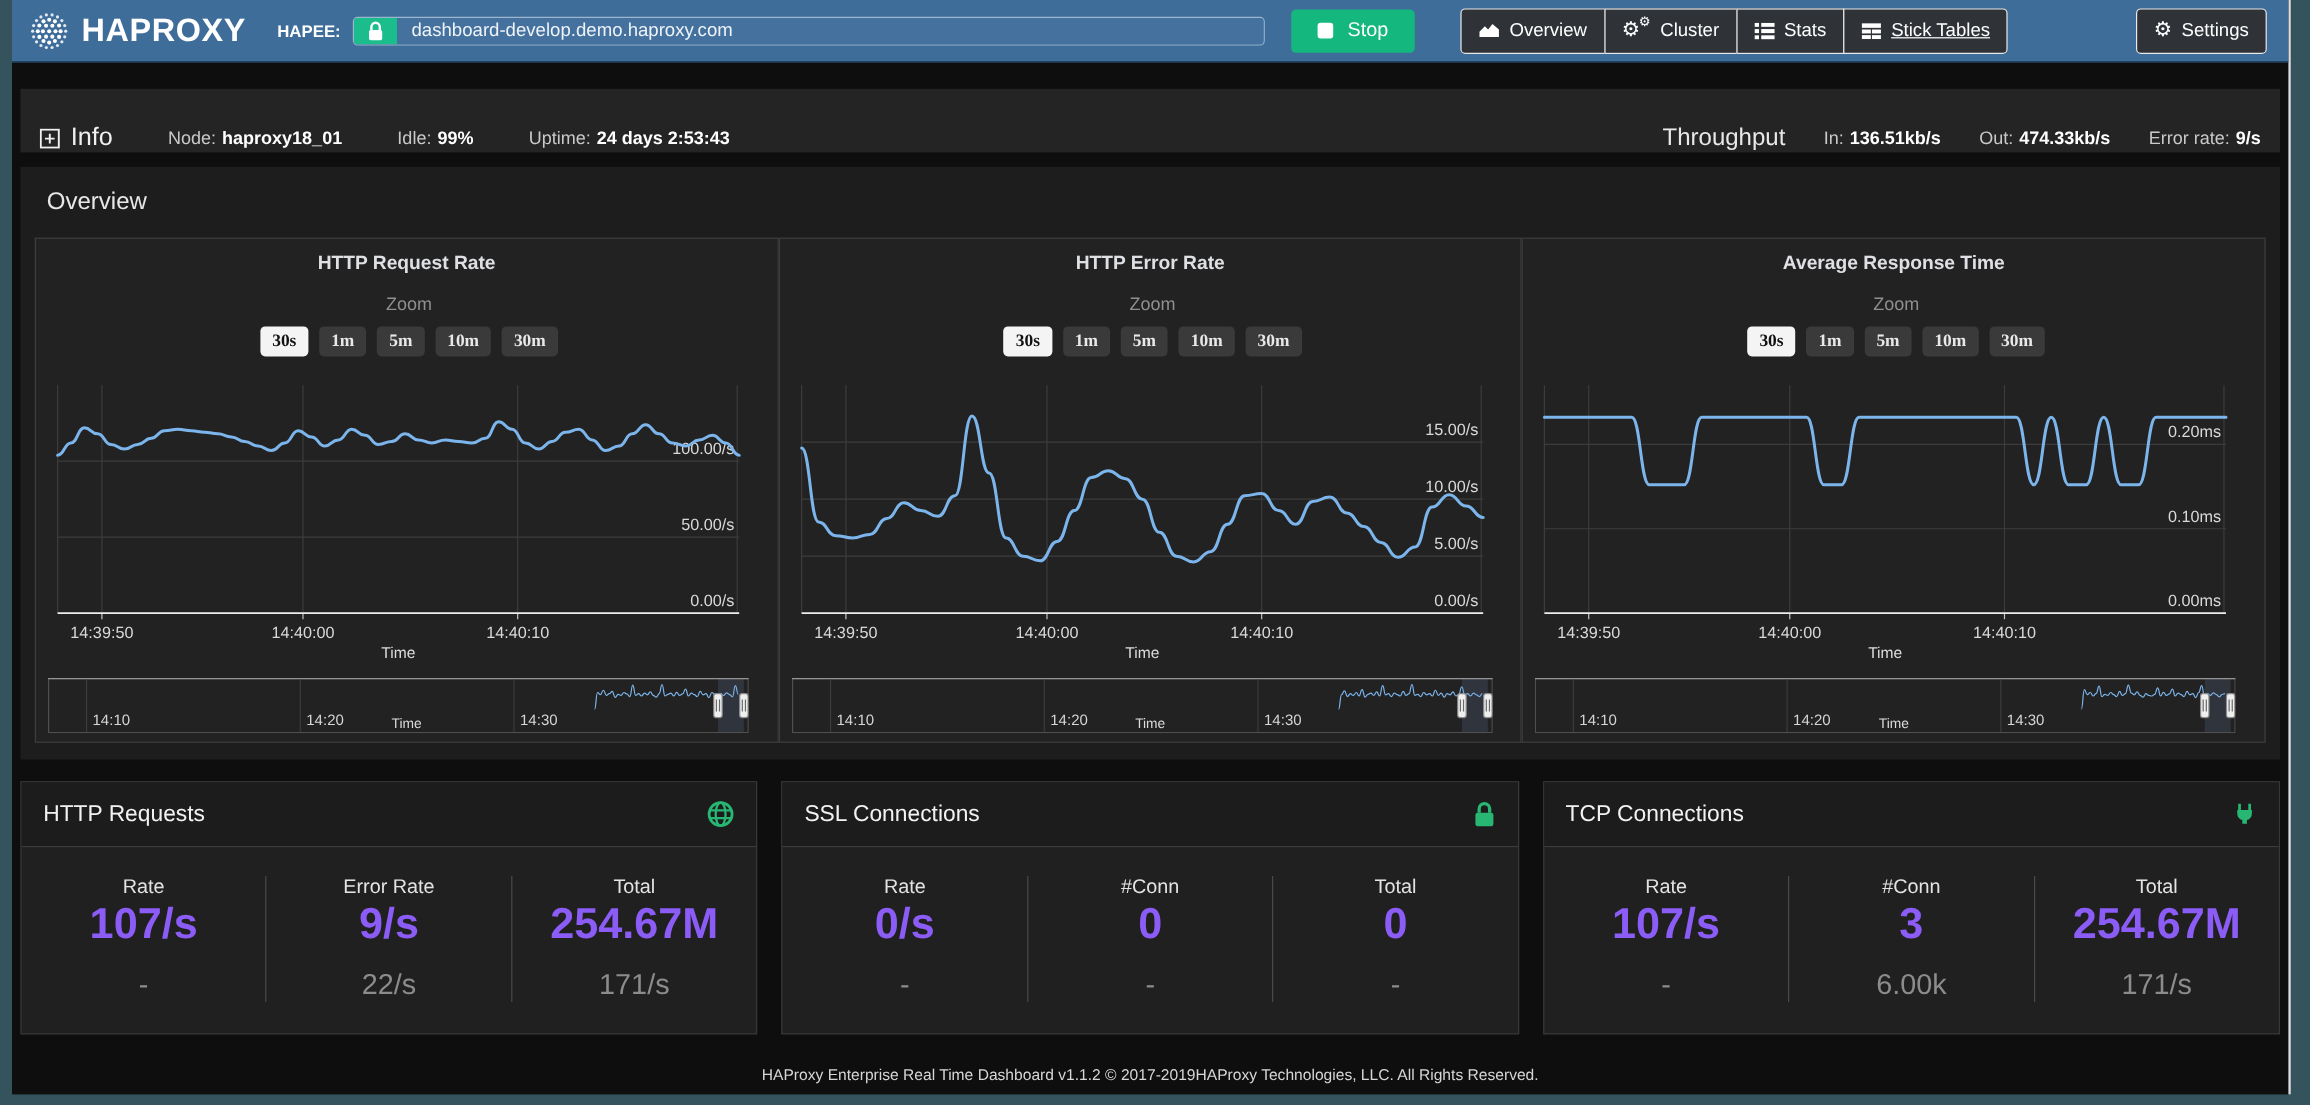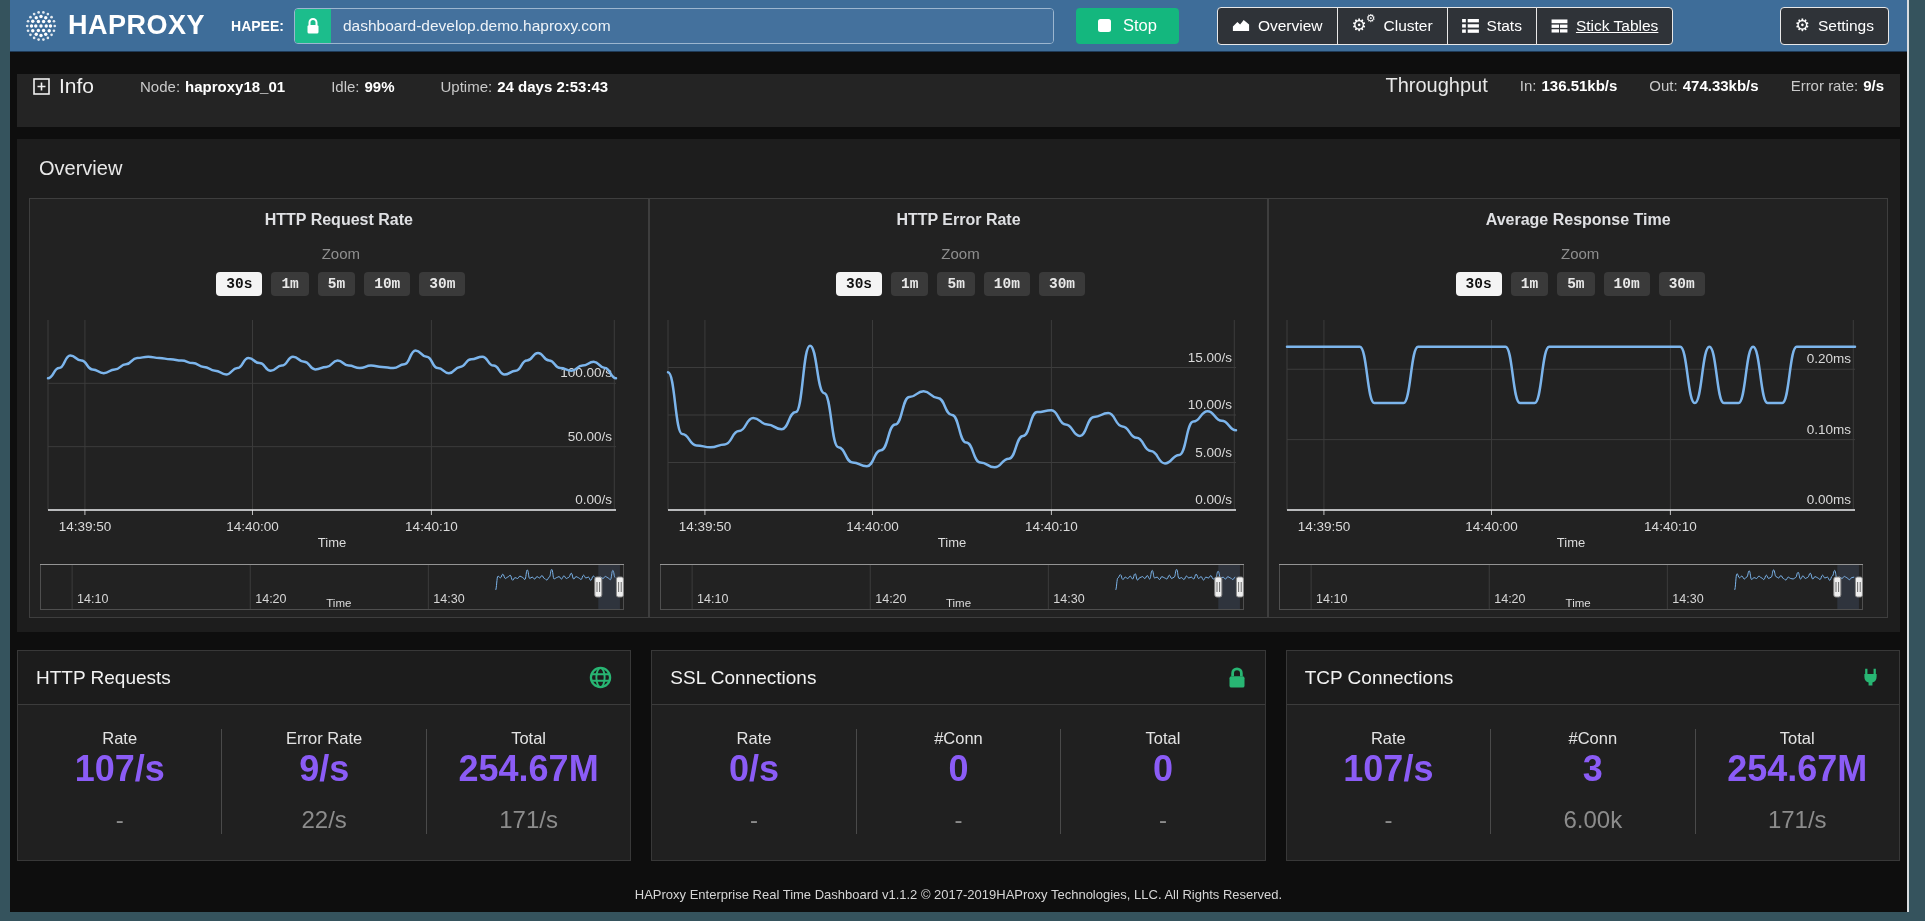--- a/index.html
+++ b/index.html
@@ -7,21 +7,21 @@
   body { background:#35535d; font-family:"Liberation Sans", sans-serif; position:relative; }
   .page { position:absolute; left:10px; right:16px; top:0; bottom:9px; background:#0e0e0e;
           border-right:2px solid #d9dde0; overflow:hidden; }
 
   
   .navbar { height:52px; background:#3e6d99; border-bottom:1px solid #1f3a57;
             display:flex; align-items:center; padding:0 18px 0 12px; }
   .brand { display:flex; align-items:center; gap:8px; }
   .brand-text { color:#fff; font-size:27px; font-weight:bold; letter-spacing:.5px; }
   .hapee { color:#fff; font-size:14px; font-weight:bold; margin-left:26px; }
-  .url-group { flex:1; max-width:760px; display:flex; height:36px; margin-left:10px;
+  .url-group { flex:1; max-width:760px; display:flex; height:24px; margin-left:10px;
                border:1px solid #9cb6cf; border-radius:4px; overflow:hidden; }
   .lock-addon { width:36px; background:#1cbd8c; display:flex; align-items:center; justify-content:center; flex:none; }
   .url-field { flex:1; background:#44719d; border:none; outline:none; color:#eef3f8;
                font-size:15.5px; padding:0 12px; font-family:"Liberation Sans",sans-serif; }
   .stop-btn { display:flex; align-items:center; gap:12px; background:#14b77e; color:#fff;
               border:none; border-radius:4px; height:36px; padding:0 22px; font-size:16.5px;
               margin-left:22px; cursor:pointer; font-family:inherit; }
   .stop-square { width:13px; height:13px; background:#fff; border-radius:2.5px; display:inline-block; }
   .btn-group { display:flex; margin-left:38px; }
   .nav-btn { display:flex; align-items:center; gap:8px; background:#2f3338; color:#fff;
@@ -32,39 +32,39 @@
   .settings-btn { display:flex; align-items:center; gap:8px; background:#2f3338; color:#fff;
                   border:1px solid #e8e8e8; border-radius:4px; height:38px; padding:0 14px;
                   font-size:15.5px; margin-left:auto; cursor:pointer; font-family:inherit; }
   .gear-glyph { font-family:"DejaVu Sans",sans-serif; font-size:17px; line-height:1; }
   .gears { position:relative; width:24px; height:20px; display:inline-block; }
   .gears .g1 { position:absolute; left:0; top:1px; font-family:"DejaVu Sans",sans-serif; font-size:17px; line-height:1; }
   .gears .g2 { position:absolute; right:0; top:-3px; font-family:"DejaVu Sans",sans-serif; font-size:11px; line-height:1; }
 
   
   .infobar { margin:22px 7px 0 7px; height:53px; background:#242424; display:flex;
-             align-items:flex-start; padding:0 16px; }
+             align-items:flex-end; padding:0 16px; }
   .info-left { display:flex; align-items:center; gap:46px; }
   .info-title { display:flex; align-items:center; gap:9px; color:#f0f0f0; font-size:21px; }
   .kv { font-size:15px; color:#c9c9c9; }
   .kv b { color:#fff; margin-left:5px; }
   .info-right { margin-left:auto; display:flex; align-items:center; gap:32px; }
   .throughput-title { color:#e8e8e8; font-size:20px; }
 
   
   .overview { margin:12px 7px 0 7px; background:#1d1d1d; padding:16px 12px 14px; }
   .overview-title { color:#e8e8e8; font-size:20px; margin:2px 0 18px 10px; font-weight:normal; }
   .charts-row { display:flex; }
   .chart-panel { flex:1; background:#222; border:1px solid #3e3e3e; padding:8px 10px 8px; }
   .chart-title { text-align:center; color:#dfe0e3; font-weight:bold; font-size:16px; margin:4px 0 16px; }
   .zoom-row { display:flex; align-items:center; gap:10px; margin:0 0 18px 4px;flex-direction:column; }
   .zoom-label { color:#8f8f8f; font-size:15px; }
   .zoom-buttons { display:flex; gap:9px; }
   .zoom-btn { background:#3a3a3a; color:#e8e8e8; font-size:14.5px; font-weight:bold;
-              padding:4px 10px; border-radius:4px; border:none; cursor:pointer; font-family:Liberation Mono, monospace; }
+              padding:4px 10px; border-radius:4px; border:none; cursor:pointer; font-family:Liberation Serif, serif; }
   .zoom-btn.active { background:#f4f4f4; color:#111; }
   .plot { height:238px; }
   .nav { height:30px; margin-top:12px; }
   .nav-time { text-align:center; font-size:11.5px; color:#dcdcdc; margin-top:3px; }
   svg text { font-family:"Liberation Sans",sans-serif; }
 
   
   .cards-row { margin:18px 7px 0 7px; display:flex; gap:20px; }
   .card { flex:1; background:#202020; border:1px solid #383838; }
   .card-header { display:flex; justify-content:space-between; align-items:center;

